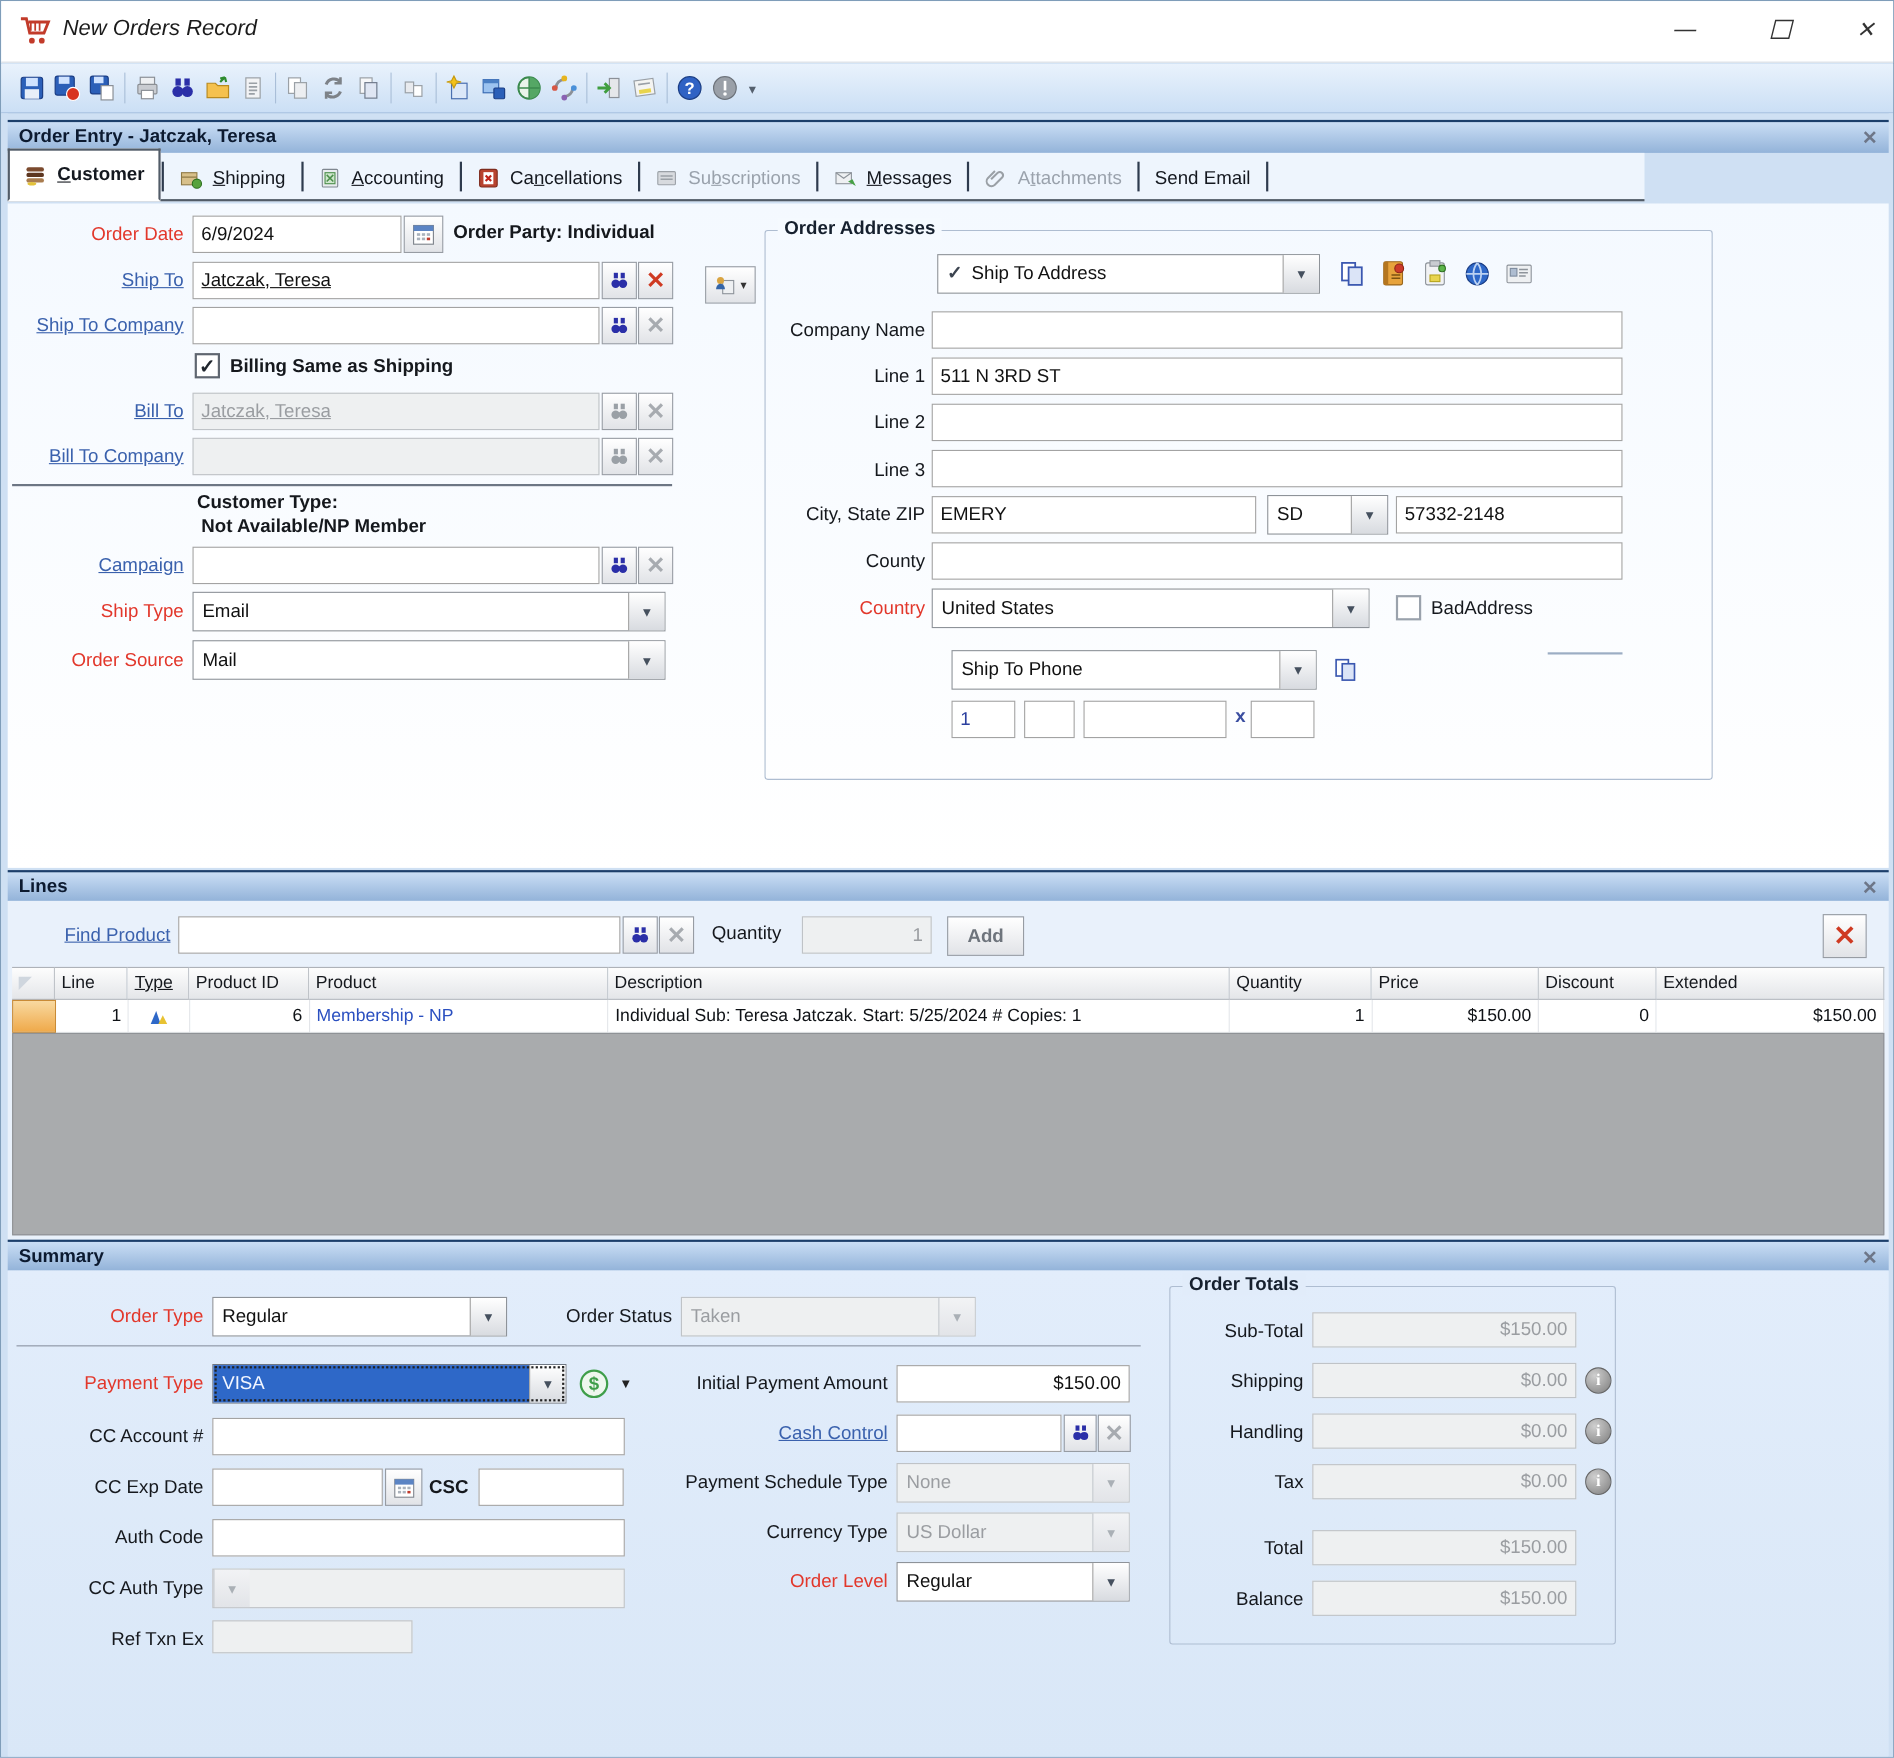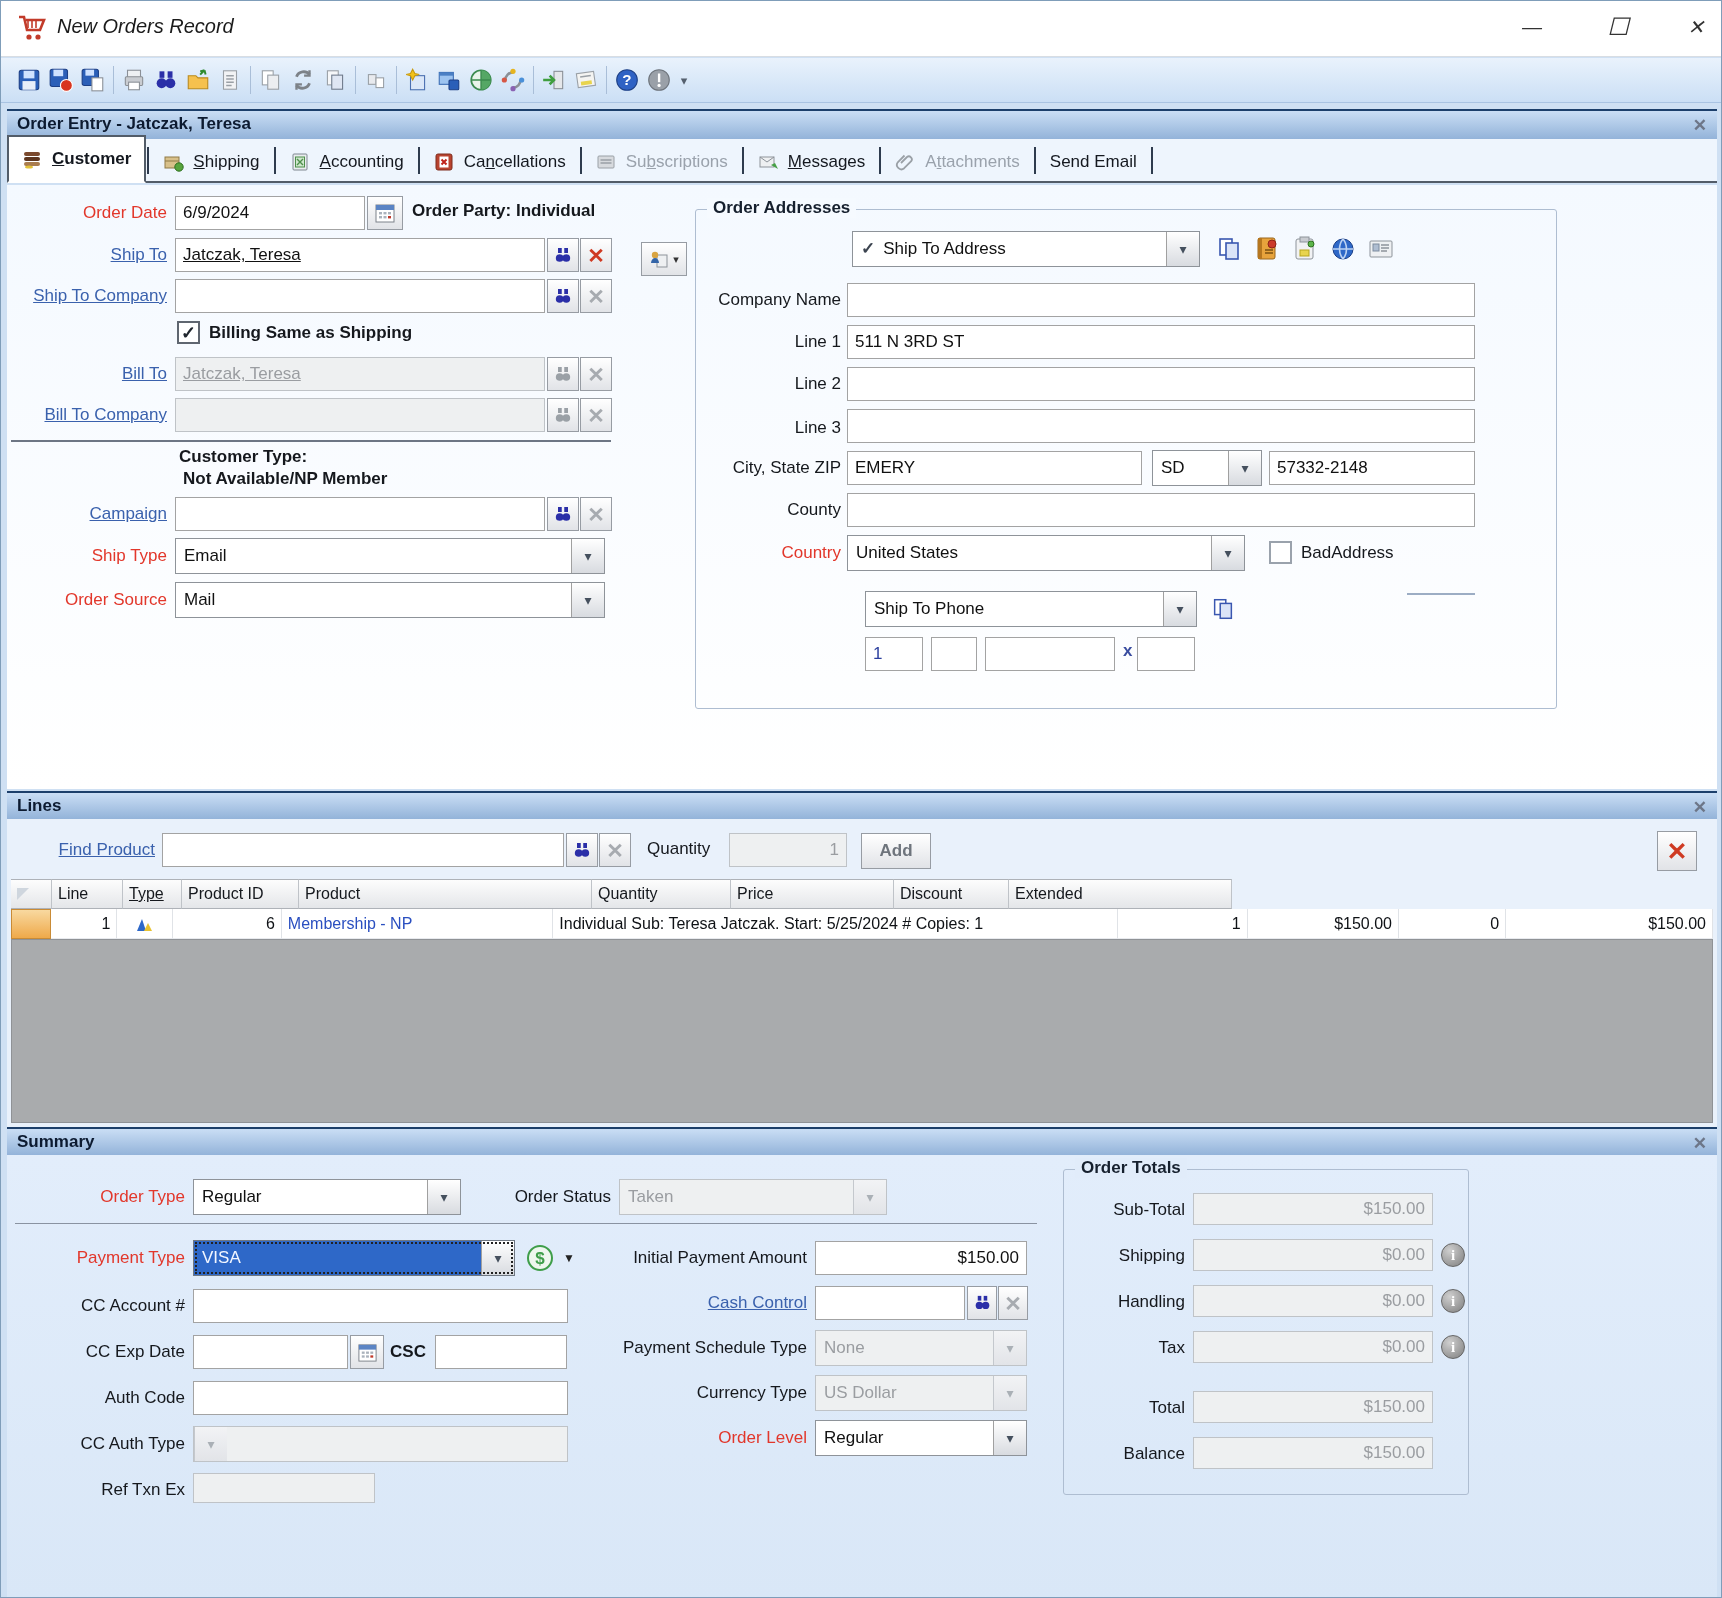--- a/index.html
+++ b/index.html
@@ -216,21 +216,21 @@
   </div>
 
   <div class="abs" style="left:0;top:102px;width:6px;height:1496px;background:#cfe0f3;"></div>
   <div class="abs" style="left:1716px;top:102px;width:6px;height:1496px;background:#cfe0f3;"></div>
 
   <div class="abs panel-hdr" style="left:6px;top:108px;width:1710px;height:30px;">
     <span>Order Entry - Jatczak, Teresa</span>
     <span class="panel-x">✕</span>
   </div>
 
-  <div class="abs tabbar" style="left:6px;top:138px;width:1710px;">
+  <div class="abs tabbar" style="left:6px;top:138px;width:1488px;">
     <div class="tab active">
       <svg width="22" height="20" viewBox="0 0 22 20">
           <rect x="2" y="3" width="16" height="4" rx="2" fill="#7b4a2e"></rect>
           <rect x="2" y="8" width="16" height="4" rx="2" fill="#5d3620"></rect>
           <rect x="2" y="13" width="16" height="4" rx="2" fill="#a97c4f"></rect>
           <ellipse cx="7" cy="18" rx="4" ry="1.6" fill="#e3c23a"></ellipse>
         </svg>
       <span><span></span><u>C</u><span>ustomer</span></span>
     </div>
     <div class="tabsep"></div>
@@ -539,20 +539,21 @@
       </span>
 
     <div class="abs" style="left:4px;top:60px;width:1702px;height:30px;display:flex;">
       <div class="th" style="width:28px;">
           <span style="width:0;height:0;border-left:12px solid #cfd6de;border-bottom:12px solid transparent;"></span>
         </div>
       <div class="th" style="width:58px;">Line</div>
       <div class="th" style="width:46px;text-decoration:underline;">Type</div>
       <div class="th" style="width:104px;">Product ID</div>
       <div class="th" style="width:280px;">Product</div>
+      <div class="th" style="width:598px;">Description</div>
       <div class="th" style="width:126px;">Quantity</div>
       <div class="th" style="width:150px;">Price</div>
       <div class="th" style="width:102px;">Discount</div>
       <div class="th" style="width:210px;">Extended</div>
     </div>
 
     <div class="abs" style="left:4px;top:90px;width:1702px;height:30px;display:flex;">
       <div class="td" style="width:28px;background:linear-gradient(#f8d9a0,#efa94a);border:1px solid #c98b36;"></div>
       <div class="td jr" style="width:58px;">1</div>
       <div class="td" style="width:46px;justify-content:center;">

